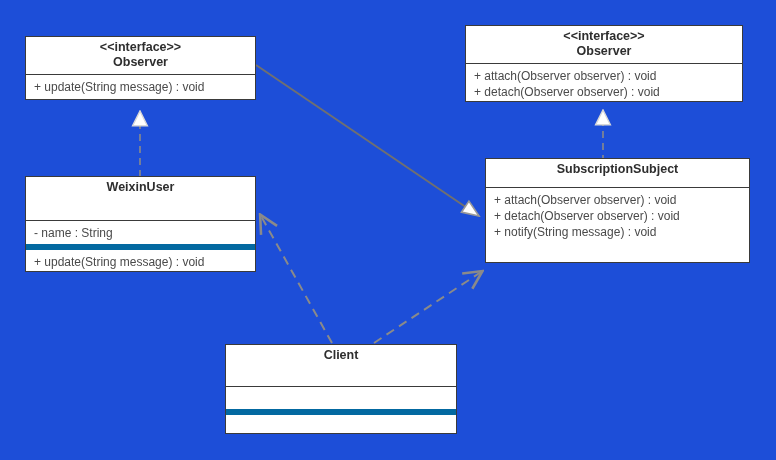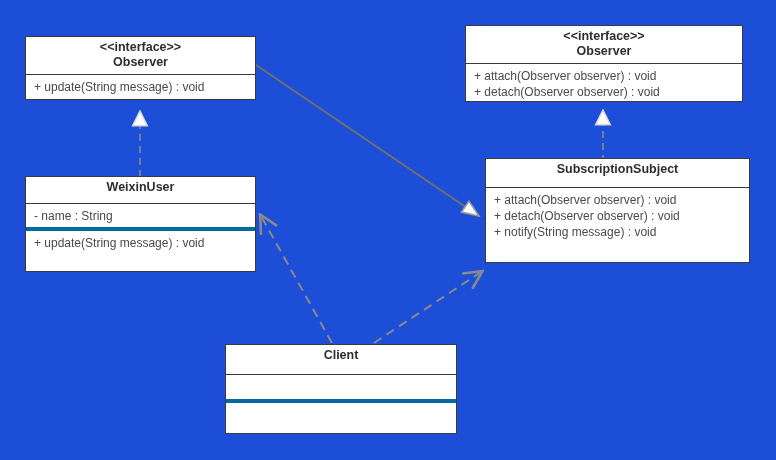--- a/index.html
+++ b/index.html
@@ -51,21 +51,21 @@
   }
   .cls-name {
     display: block;
     font-size: 12.5px;
     font-weight: bold;
     line-height: 15px;
     color: #2e2e2e;
     white-space: nowrap;
   }
   .uml-compartment {
-    border-bottom: 4px solid #0369a1;
+    border-bottom: 6px solid #0369a1;
     box-sizing: border-box;
     padding: 4px 8px 3px 8px;
   }
   .uml-compartment.last {
     border-bottom: none;
   }
   .member {
     display: block;
     font-size: 12px;
     line-height: 16px;
@@ -121,21 +121,21 @@
       <span class="cls-name">Observer</span>
     </div>
     <div class="uml-compartment last">
       <span class="member">+ attach(Observer observer) : void</span>
       <span class="member">+ detach(Observer observer) : void</span>
       <span class="member">+ notify(String message) : void</span>
     </div>
   </div>
 
   <div class="uml-class" style="left:25px; top:176px; width:231px; height:96px;">
-    <div class="uml-header" style="height:27px;">
+    <div class="uml-header" style="height:44px;">
       <span class="cls-name">WeixinUser</span>
     </div>
     <div class="uml-compartment">
       <span class="member">- name : String</span>
     </div>
     <div class="uml-compartment last">
       <span class="member">+ update(String message) : void</span>
     </div>
   </div>
 
@@ -144,19 +144,19 @@
       <span class="cls-name">SubscriptionSubject</span>
     </div>
     <div class="uml-compartment last">
       <span class="member">+ attach(Observer observer) : void</span>
       <span class="member">+ detach(Observer observer) : void</span>
       <span class="member">+ notify(String message) : void</span>
     </div>
   </div>
 
   <div class="uml-class" style="left:225px; top:344px; width:232px; height:90px;">
-    <div class="uml-header" style="height:30px;">
+    <div class="uml-header" style="height:42px;">
       <span class="cls-name">Client</span>
     </div>
     <div class="uml-compartment empty-compartment"></div>
   </div>
 
 </div>
 
 </body></html>

